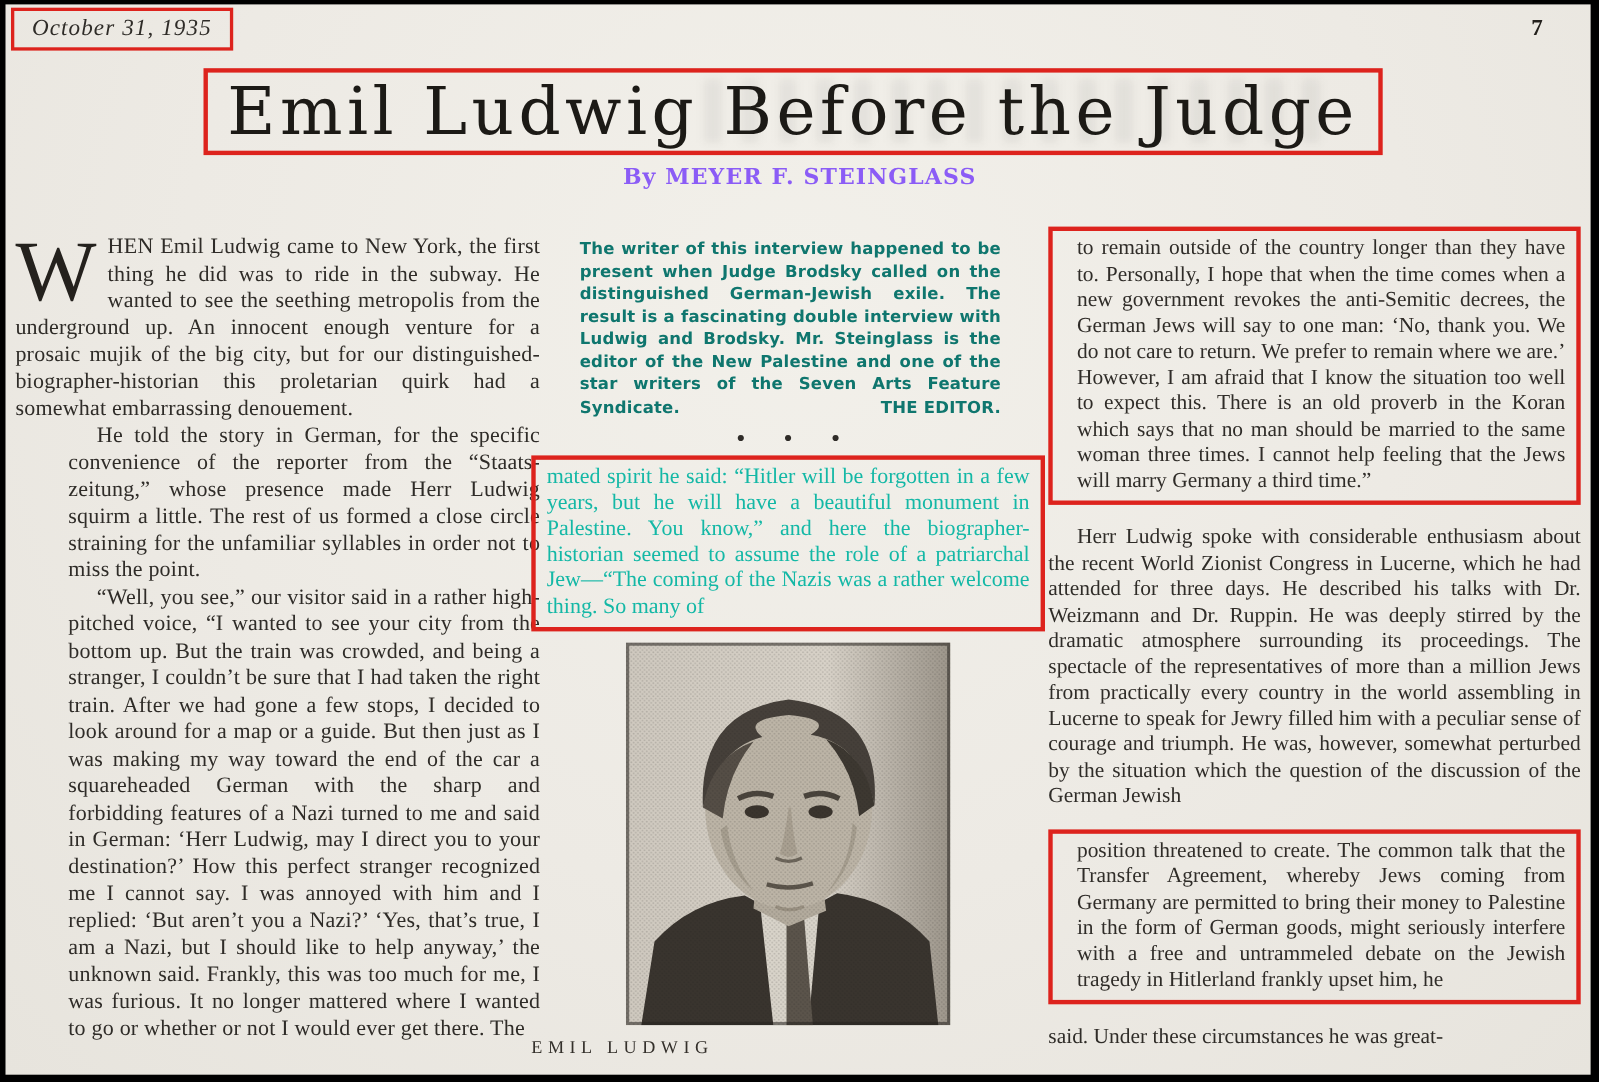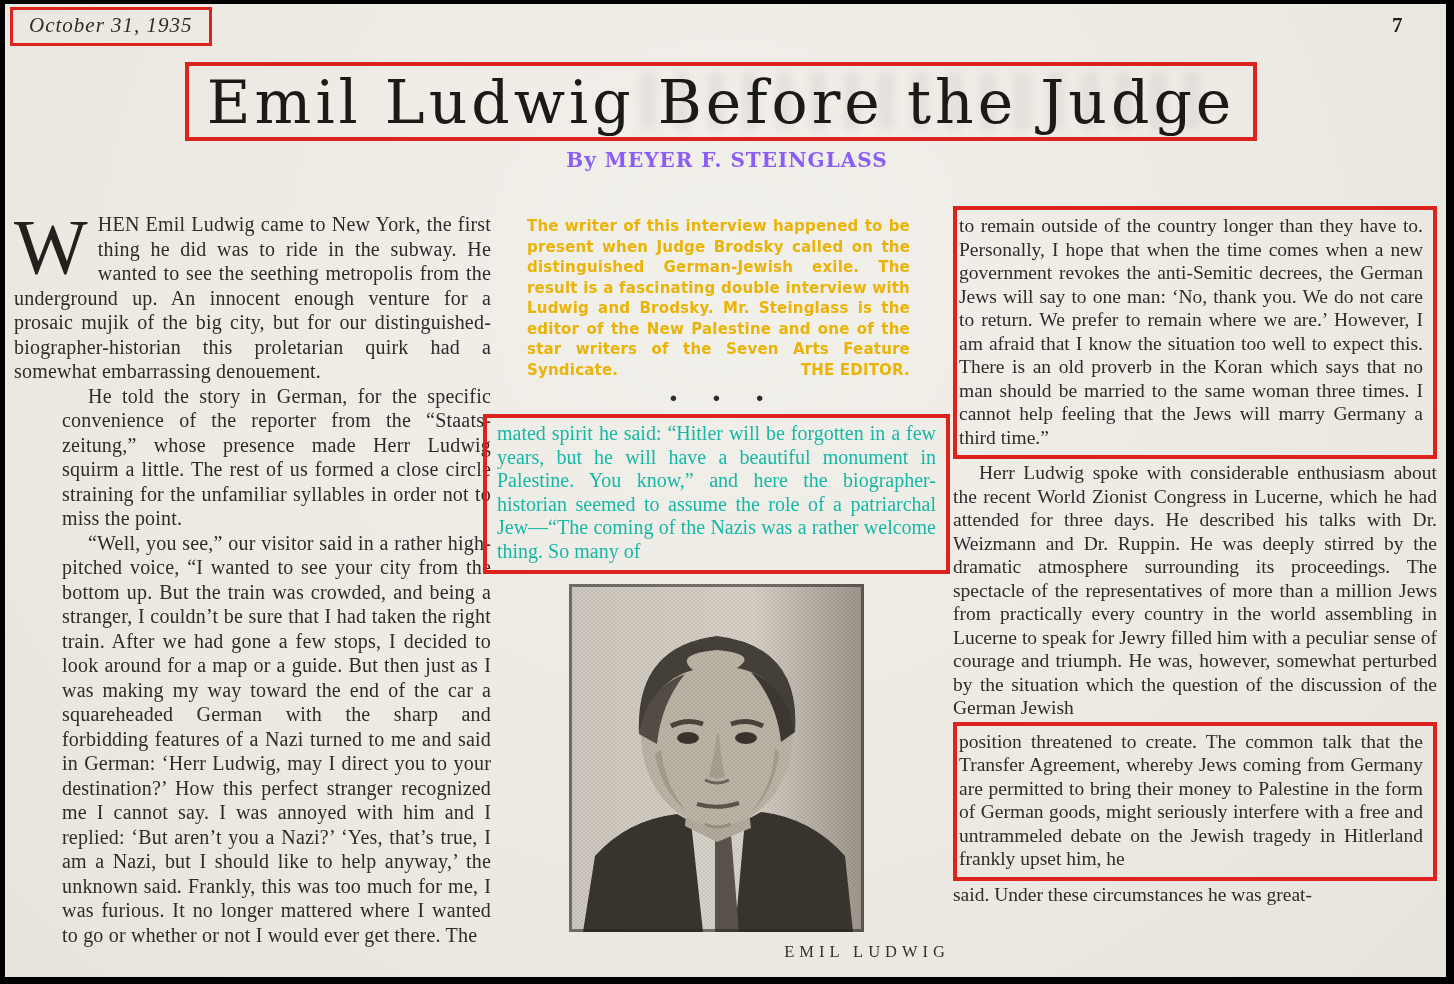--- a/index.html
+++ b/index.html
@@ -57,55 +57,55 @@
   .dropcap{
     float:left;font-size:78px;line-height:62px;padding:4px 10px 0 0;
     font-family:"Liberation Serif", serif;color:#24211d;
   }
   .col-center{
     left:483px;top:214px;width:467px;
   }
   .editor-note{
     margin:2px 40px 0 44px;
     font-family:"DejaVu Sans", sans-serif;font-weight:bold;
-    font-size:15px;line-height:20.5px;color:#eab308;text-align:justify;
+    font-size:15px;line-height:20.5px;color:#0f766e;text-align:justify;
     letter-spacing:0.2px;
   }
   .editor-sig{float:right;}
   .dots{
     margin:10px 0 2px 0;text-align:center;font-size:13px;letter-spacing:16px;
     color:#2f2c28;text-indent:16px;
   }
   .quote-box{
     margin-top:8px;border:4px solid #dd231d;box-sizing:border-box;width:467px;
     padding:4px 10px 7px 10px;
   }
   .quote-box p{
     margin:0;font-size:20px;line-height:23.5px;text-align:justify;color:#14b8a6;
   }
   .photo-wrap{
     margin:10px auto 0 auto;width:295px;height:348px;position:relative;
   }
   .photo-wrap svg{display:block;width:100%;height:100%;}
   .caption{
-    margin-top:10px;text-align:right;font-size:16.5px;letter-spacing:5px;
+    margin-top:10px;text-align:left;font-size:16.5px;letter-spacing:5px;
     color:#34302b;
   }
   .col-right{
     left:953px;top:206px;width:484px;
     font-size:19.5px;line-height:23.5px;
   }
   .red-box{
     border:4px solid #dd231d;box-sizing:border-box;width:100%;
-    padding:4px 10px 6px 2px;margin:0;
+    padding:4px 10px 6px 22px;margin:0;
   }
   .col-right p{margin:0;}
   .col-right p.indent{text-indent:26px;}
   .col-right .mid{margin-top:2px;}
-  .col-right .red-box + p, .col-right p + .red-box{margin-top:2px;}
+  .col-right .red-box + p, .col-right p + .red-box{margin-top:18px;}
 </style>
 </head>
 <body>
 
 <div class="stage">
   <div class="paper"></div>
 
   <div class="ghost"></div>
 
   <div class="date-box">

